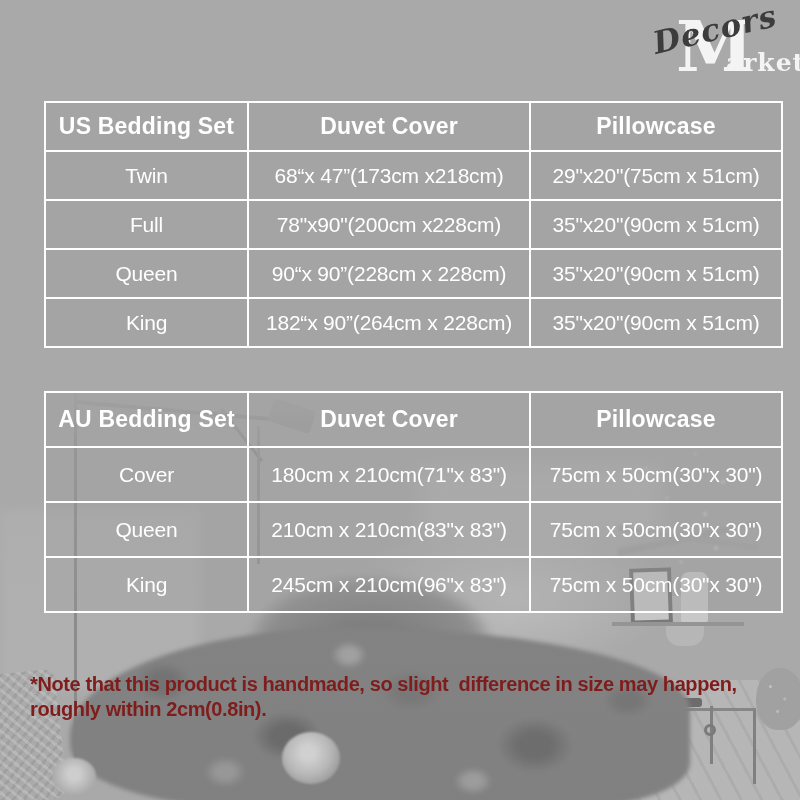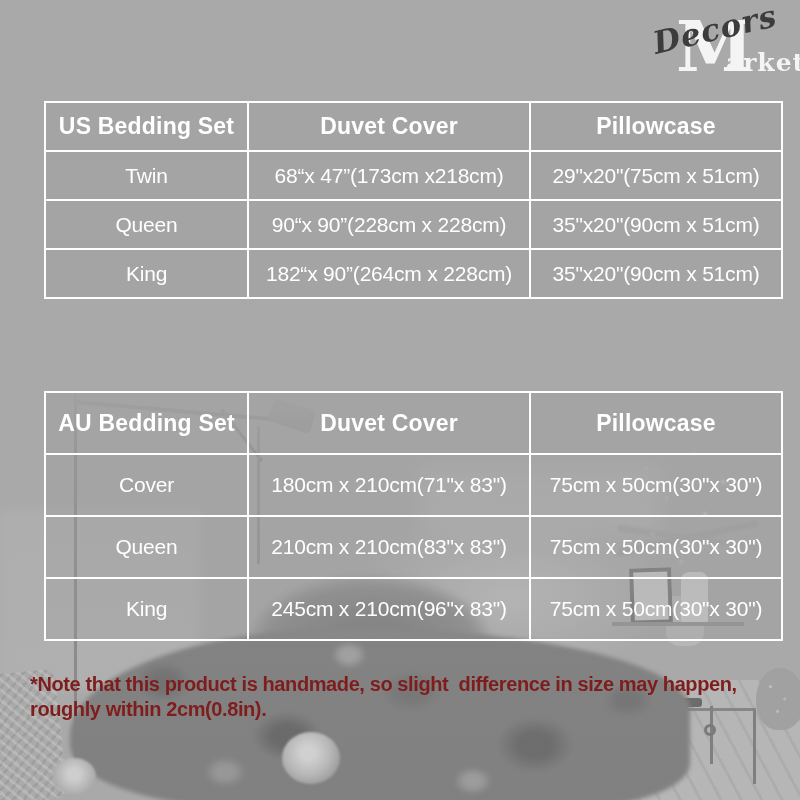--- a/index.html
+++ b/index.html
@@ -91,21 +91,21 @@
     font-size:25px; color:#f4f4f4; letter-spacing:1px; }
   .logo-script { left:42px; top:8px; font-family:"DejaVu Serif", serif; font-style:italic; font-weight:700;
     font-size:31px; color:#3c3c3c; transform:rotate(-13deg); letter-spacing:1px; }
 
   
   table.size-table { position:absolute; left:44px; width:737px; z-index:2;
     border-collapse:collapse; table-layout:fixed; }
   #table-us { top:101px; }
   #table-au { top:391px; }
   #table-us tr { height:49px; }
-  #table-au tr { height:62px; }
+  #table-au tr { height:55px; }
   .size-table th, .size-table td { border:2px solid #ffffff; text-align:center;
     vertical-align:middle; background:rgba(150,150,150,0.25); color:#ffffff; overflow:hidden; }
   .size-table th { font-size:23px; font-weight:700; letter-spacing:0.2px; }
   .size-table td { font-size:21px; font-weight:400; letter-spacing:-0.2px; }
   col.c1 { width:203px; } col.c2 { width:282px; } col.c3 { width:252px; }
 
   
   .notes { position:absolute; left:30px; top:672px; width:748px; z-index:3; color:#7f1d1d; }
   .note { font-weight:700; font-size:20px; line-height:25px; letter-spacing:-0.4px; white-space:pre-wrap; }
   .note + .note { margin-top:11px; }
@@ -162,20 +162,25 @@
       <th>US Bedding Set</th>
       <th>Duvet Cover</th>
       <th>Pillowcase</th>
     </tr>
     <tr>
       <td>Twin</td>
       <td>68“x 47”(173cm x218cm)</td>
       <td>29"x20"(75cm x 51cm)</td>
     </tr>
     <tr>
+      <td>Full</td>
+      <td>78"x90"(200cm x228cm)</td>
+      <td>35"x20"(90cm x 51cm)</td>
+    </tr>
+    <tr>
       <td>Queen</td>
       <td>90“x 90”(228cm x 228cm)</td>
       <td>35"x20"(90cm x 51cm)</td>
     </tr>
     <tr>
       <td>King</td>
       <td>182“x 90”(264cm x 228cm)</td>
       <td>35"x20"(90cm x 51cm)</td>
     </tr>
   </tbody>

